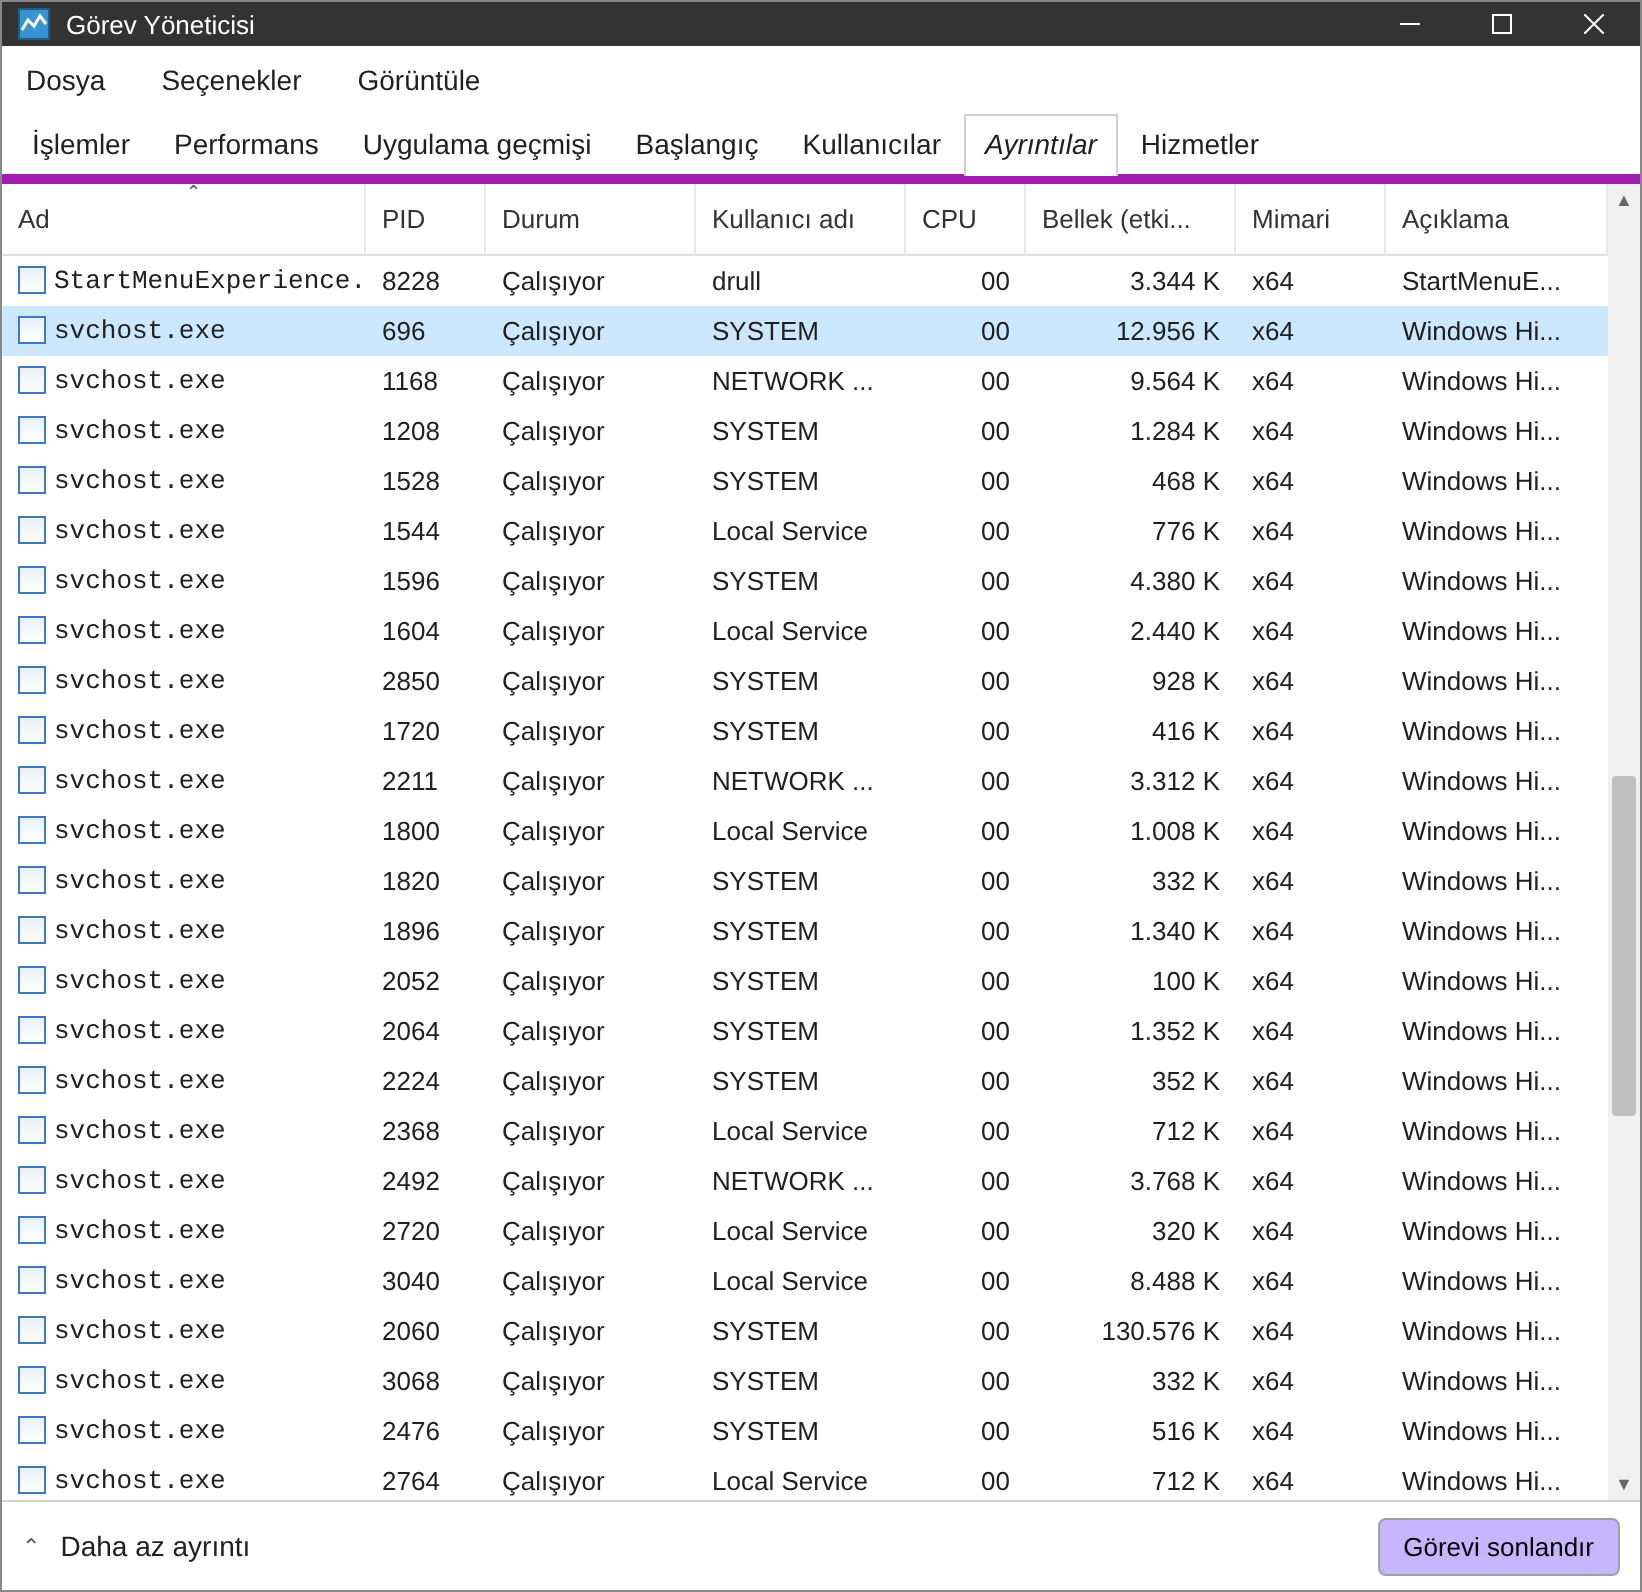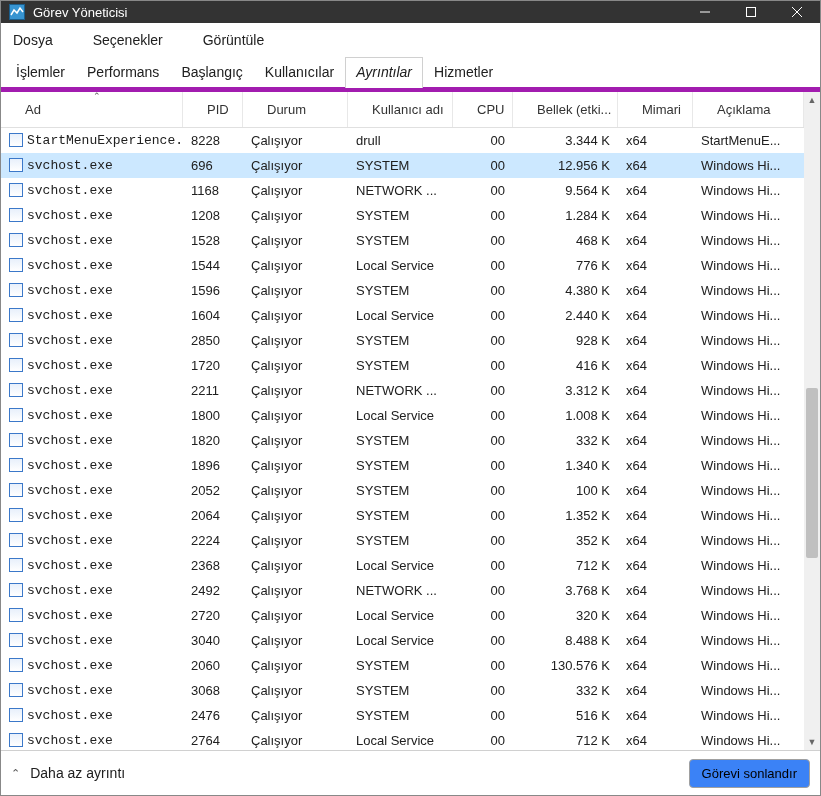--- a/index.html
+++ b/index.html
@@ -4,54 +4,54 @@
 <style>
   * { box-sizing: border-box; }
   html, body { margin: 0; padding: 0; }
   body { font-family: "Segoe UI", Tahoma, sans-serif; font-size: 13px; color: #202020; background: #fff; width: 821px; height: 796px; overflow: hidden; border: 1px solid #888; display: flex; flex-direction: column; }
 
   .titlebar { background: #333; color: #fff; height: 22px; display: flex; align-items: center; padding-left: 8px; }
   .titlebar .app-icon { width: 16px; height: 16px; margin-right: 8px; display: inline-flex; align-items: center; justify-content: center; }
   .titlebar .title { font-size: 13px; flex: 1; }
   .titlebar .win-btn { width: 46px; height: 34px; display: flex; align-items: center; justify-content: center; color: #fff; }
 
-  .menubar { display: flex; background: #fff; border-bottom: 1px solid transparent; padding: 6px 4px 4px 4px; gap: 24px; }
+  .menubar { display: flex; background: #fff; border-bottom: 1px solid transparent; padding: 6px 4px 4px 4px; gap: 12px; }
   .menubar .menu-item { padding: 3px 8px; font-size: 14px; }
 
   .tabstrip { display: flex; border-bottom: 5px solid #a21caf; padding: 0 4px; }
   .tabstrip .tab { padding: 6px 10px 8px 10px; font-size: 14px; cursor: default; border: 1px solid transparent; border-bottom: none; position: relative; top: 1px; }
   .tabstrip .tab.active { border-color: #d0d0d0; background: #fff; font-style: italic; }
 
   .grid { flex: 1; display: flex; overflow: hidden; border-bottom: 1px solid #d0d0d0; }
   .grid-inner { flex: 1; display: flex; flex-direction: column; overflow: hidden; }
   .grid-header, .grid-row {
     display: grid;
     grid-template-columns: 182px 60px 105px 105px 60px 105px 75px 1fr;
     align-items: center;
   }
   .grid-header { height: 36px; border-bottom: 1px solid #e0e0e0; font-size: 13px; color: #333; position: relative; }
-  .grid-header .hcell { padding: 4px 24px; border-right: 1px solid #e8e8e8; height: 100%; display: flex; align-items: center; white-space: nowrap; overflow: hidden; text-overflow: ellipsis; }
+  .grid-header .hcell { padding: 4px 8px; border-right: 1px solid #e8e8e8; height: 100%; display: flex; align-items: center; white-space: nowrap; overflow: hidden; text-overflow: ellipsis; }
   .grid-header .sort-arrow { position: absolute; left: 92px; top: -1px; font-size: 9px; color: #555; }
   .grid-body { flex: 1; overflow: hidden; position: relative; }
   .grid-row { height: 25px; font-size: 13px; white-space: nowrap; }
   .grid-row.selected { background: #cce8ff; }
   .grid-row .cell { padding: 0 8px; overflow: hidden; text-overflow: ellipsis; }
   .grid-row .cell.name { display: flex; align-items: flex-start; gap: 4px; font-family: Liberation Mono, monospace; }
   .grid-row .cell.right { text-align: right; }
   .proc-icon { width: 14px; height: 14px; display: inline-block; border: 1px solid #3b78c9; background: linear-gradient(#e8f0fb,#fff); flex: 0 0 auto; }
 
   .vscrollbar { width: 16px; background: #f0f0f0; display: flex; flex-direction: column; align-items: center; }
   .vscrollbar .arrow { height: 16px; display:flex; align-items:center; justify-content:center; color:#666; font-size:9px; width:100%; }
   .vscrollbar .track { flex: 1; width:100%; position: relative; }
   .vscrollbar .thumb { position: absolute; left: 2px; right: 2px; background: #c0c0c0; border-radius: 2px; top: 280px; height: 170px; }
 
   .footer { height: 44px; display: flex; align-items: center; padding: 0 10px; gap: 10px; }
   .footer .chev { font-size: 11px; color: #555; }
   .footer .less { flex: 1; font-size: 14px; }
-  .footer .endtask { padding: 6px 12px; font-size: 13px; background: #3b82f6; border: 1px solid #a0a0a0; border-radius: 4px; }
+  .footer .endtask { padding: 6px 12px; font-size: 13px; background: #c4b5fd; border: 1px solid #a0a0a0; border-radius: 4px; }
 
   .watermark { position: absolute; top: 280px; left: 155px; pointer-events: none; font-family: Arial, sans-serif; font-size: 78px; font-weight: 700; letter-spacing: 4px; color: rgba(230,70,70,0.20); user-select: none; }
   .watermark .circ { display:inline-block; width:62px; height:62px; border:8px solid rgba(230,70,70,0.20); border-radius:50%; position:relative; top:4px; margin:0 -4px; }
   .watermark .circ::after { content:""; position:absolute; width:18px; height:18px; border-radius:50%; background:rgba(230,70,70,0.20); left:50%; top:50%; transform:translate(-50%,-50%); }
 </style>
 </head>
 <body>
 
 <div class="titlebar">
   <span class="app-icon">
@@ -81,20 +81,21 @@
 
 <div class="menubar" id="menubar">
     <div class="menu-item">Dosya</div>
     <div class="menu-item">Seçenekler</div>
     <div class="menu-item">Görüntüle</div>
   </div>
 
 <div class="tabstrip" id="tabstrip">
     <div class="tab">İşlemler</div>
     <div class="tab">Performans</div>
+    <div class="tab">Uygulama geçmişi</div>
     <div class="tab">Başlangıç</div>
     <div class="tab">Kullanıcılar</div>
     <div class="tab active">Ayrıntılar</div>
     <div class="tab">Hizmetler</div>
   </div>
 
 <div class="grid">
   <div class="grid-inner">
     <div class="grid-header">
       <span class="sort-arrow">⌃</span>

